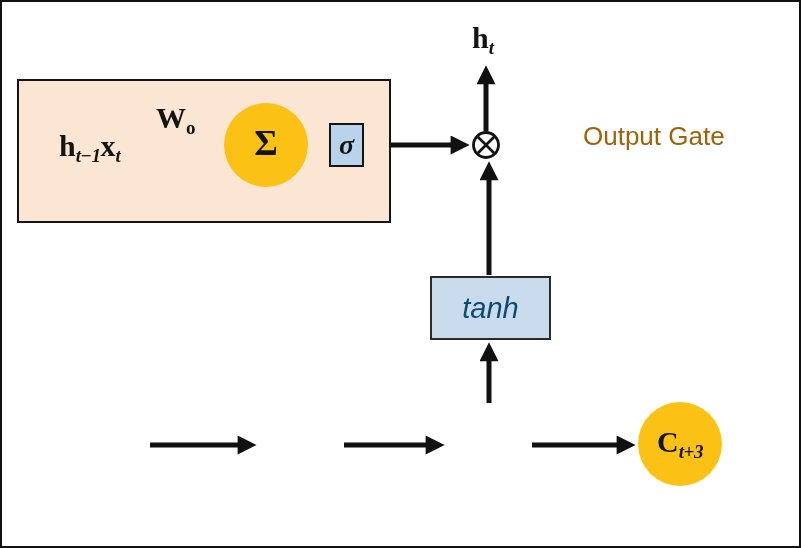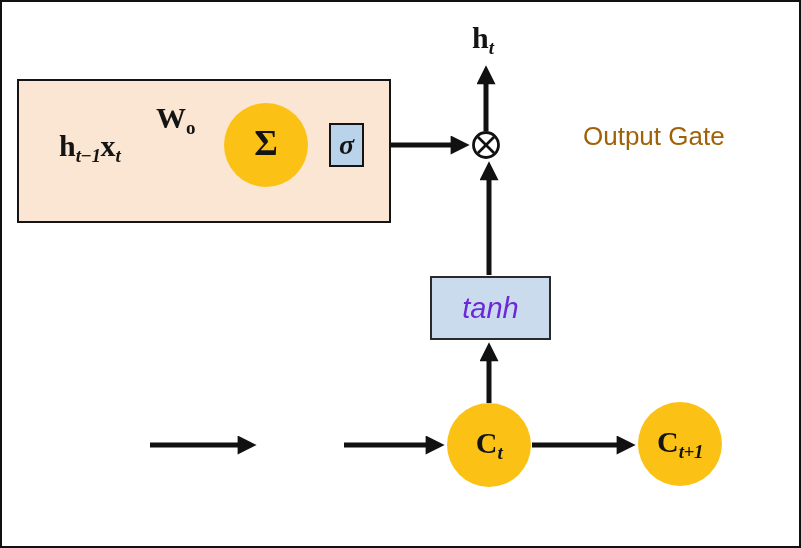--- a/index.html
+++ b/index.html
@@ -48,21 +48,21 @@
     font-family:"Liberation Serif", serif; font-style:italic; font-weight:bold;
     font-size:28px; color:#141414; line-height:1;
   }
   .tanh-box {
     position:absolute; left:428px; top:274px; width:121px; height:64px;
     background:#c9dbec; border:2px solid #2a2a2a; box-sizing:border-box;
     display:flex; align-items:center; justify-content:center;
   }
   .tanh-label {
     font-family:"Liberation Sans", sans-serif; font-style:italic;
-    font-size:29px; color:#6d28d9; line-height:1;
+    font-size:29px; color:#0c4a6e; line-height:1;
   }
 
   .cell-prev    { left:257px; top:402px; }
   .cell-current { left:445px; top:401px; }
   .cell-next    { left:636px; top:400px; }
 
   
   .title-label {
     position:absolute; left:581px; top:119px;
     font-family:"Liberation Sans", sans-serif;
@@ -129,25 +129,20 @@
   <div class="math-label out-label">
     <span class="mb">h</span><span class="ms">t</span>
   </div>
 
   <div class="title-label">Output Gate</div>
 
   <div class="tanh-box">
     <span class="tanh-label">tanh</span>
   </div>
 
-  <div class="circle-node cell-current">
-    <div class="math-label" style="position:static">
-      <span class="mb">C</span><span class="ms">t</span>
-    </div>
-  </div>
   <div class="circle-node cell-next">
     <div class="math-label" style="position:static">
-      <span class="mb">C</span><span class="ms">t+1</span>
+      <span class="mb">C</span><span class="ms">t+3</span>
     </div>
   </div>
 
 
 </div>
 
 </body></html>

